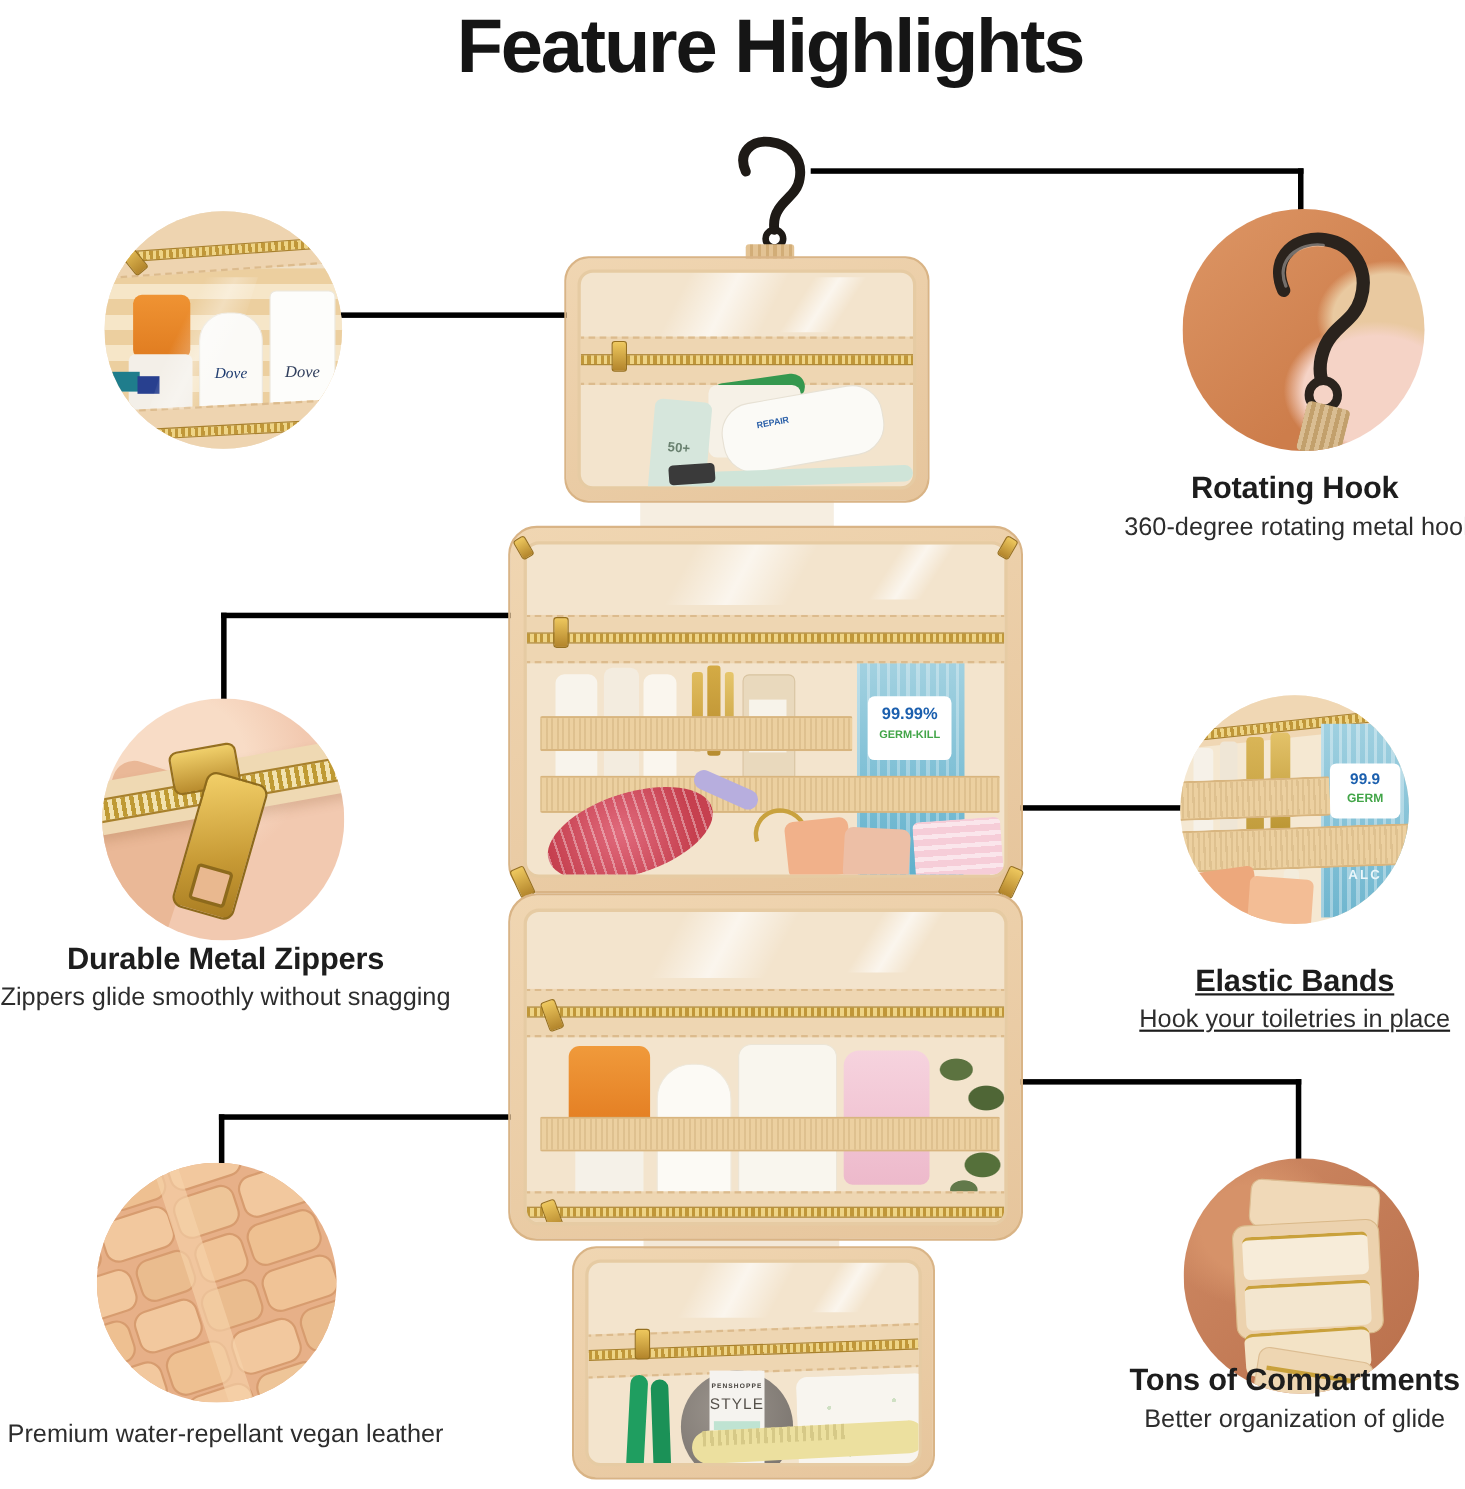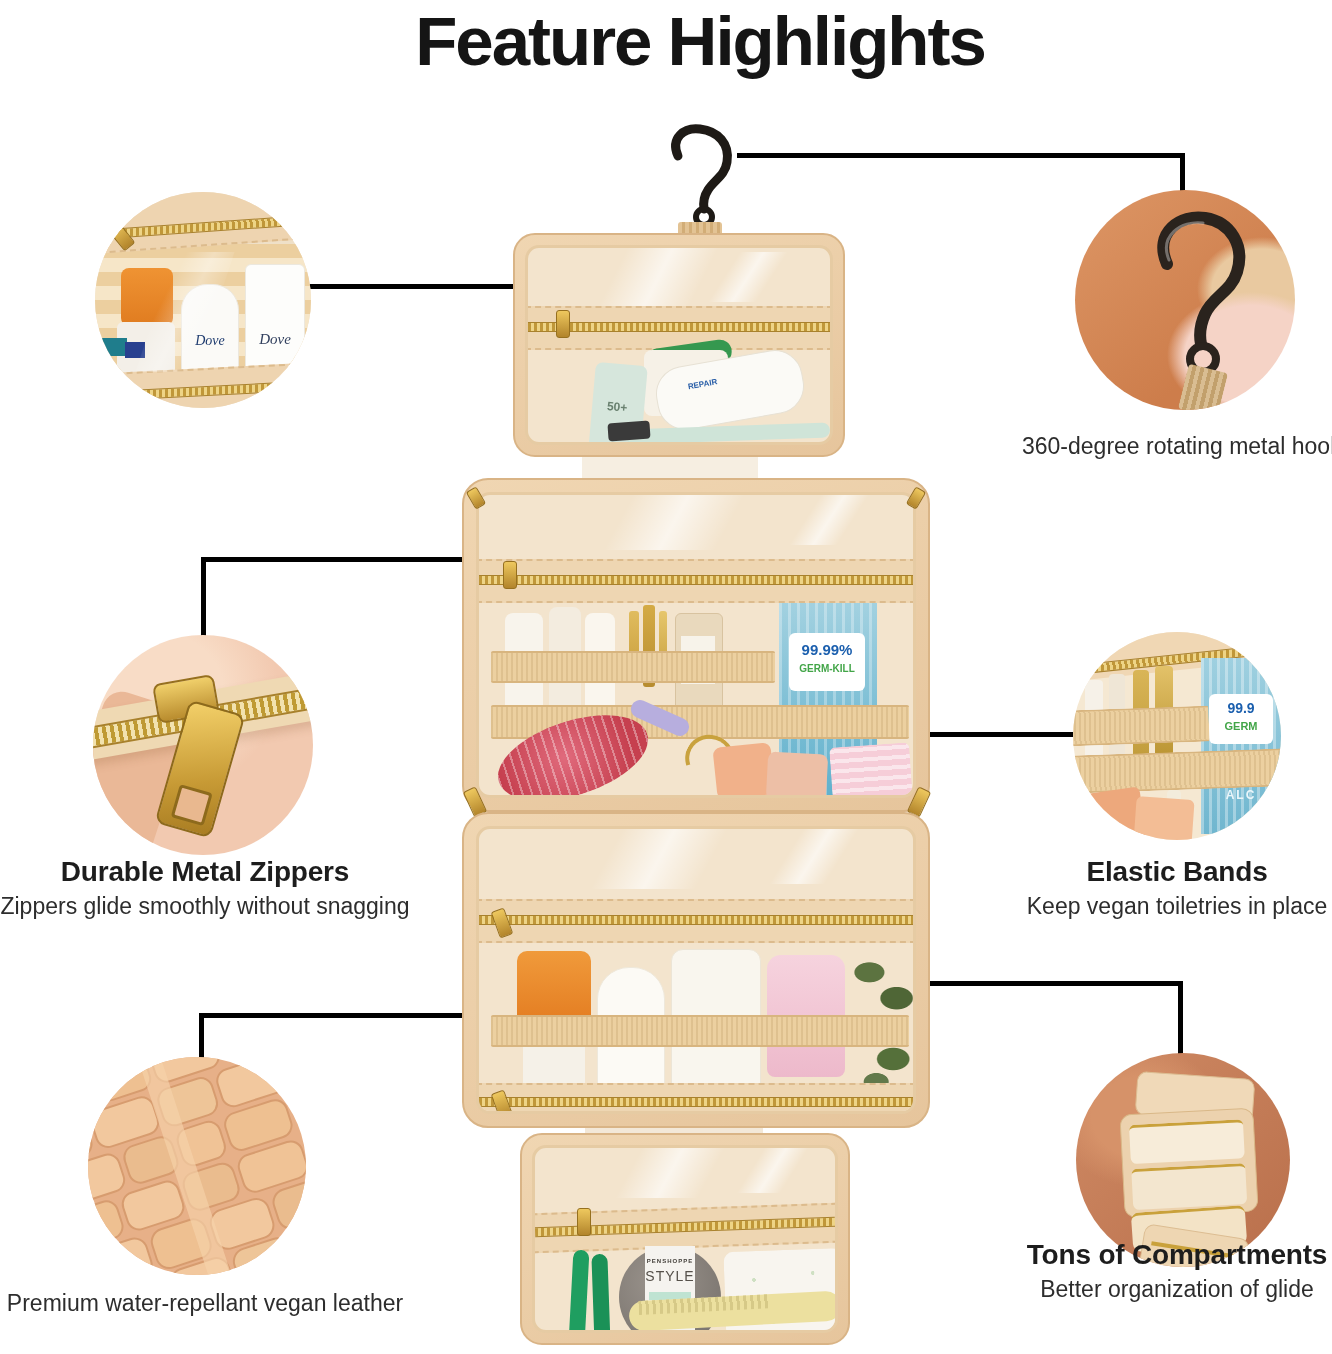--- a/index.html
+++ b/index.html
@@ -274,29 +274,30 @@
       <div class="abs" style="left:8px;top:10px;width:114px;height:36px;background:#f7ecd9;border-radius:6px;border-top:3px solid #c9a13b;"></div>
       <div class="abs" style="left:8px;top:54px;width:114px;height:38px;background:#f3e6cf;border-radius:6px;border-top:3px solid #c9a13b;"></div>
     </div>
     <div class="abs" style="left:56px;top:156px;width:114px;height:36px;background:#f3e3c6;border-radius:8px;transform:rotate(-4deg);border-top:3px solid #c9a13b;"></div>
     <div class="abs" style="left:64px;top:178px;width:104px;height:60px;background:#eed6b2;border-radius:10px;transform:rotate(9deg);border:1px solid #dcbd92;">
       <div class="abs" style="left:8px;top:16px;width:88px;height:4px;background:#c9a13b;"></div>
     </div>
   </div>
 
   <div class="feat" style="left:1022px;top:428px;width:310px;">
+    <div class="t">Rotating Hook</div>
     <div class="s">360-degree rotating metal hook</div>
   </div>
   <div class="feat" style="left:0;top:856px;width:410px;">
     <div class="t">Durable Metal Zippers</div>
     <div class="s">Zippers glide smoothly without snagging</div>
   </div>
-  <div class="feat" style="left:1022px;top:856px;width:310px;">
+  <div class="feat" style="left:1022px;top:876px;width:310px;text-decoration:underline;">
     <div class="t">Elastic Bands</div>
-    <div class="s">Keep vegan toiletries in place</div>
+    <div class="s">Hook your toiletries in place</div>
   </div>
   <div class="feat" style="left:0;top:1285px;width:410px;">
     <div class="s">Premium water-repellant vegan leather</div>
   </div>
   <div class="feat" style="left:1022px;top:1239px;width:310px;">
     <div class="t">Tons of Compartments</div>
     <div class="s">Better organization of glide</div>
   </div>
 
 </div>

